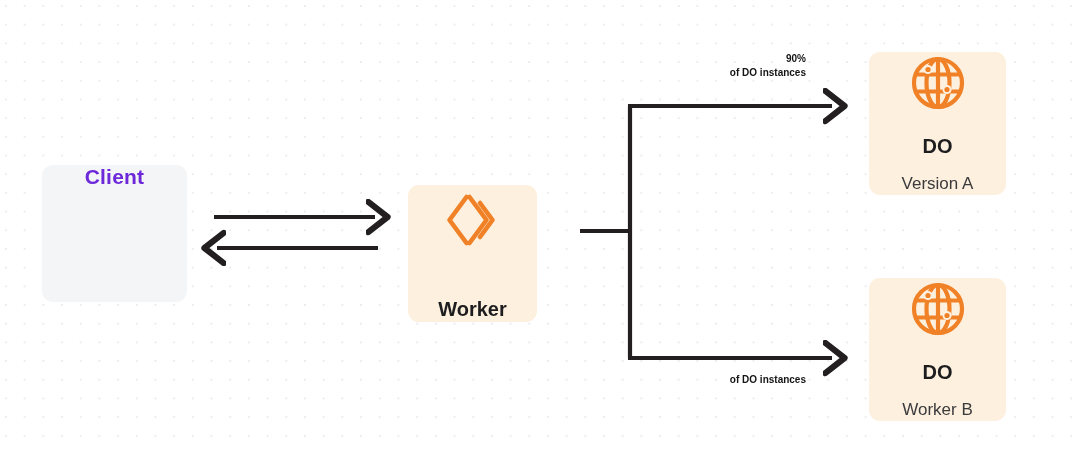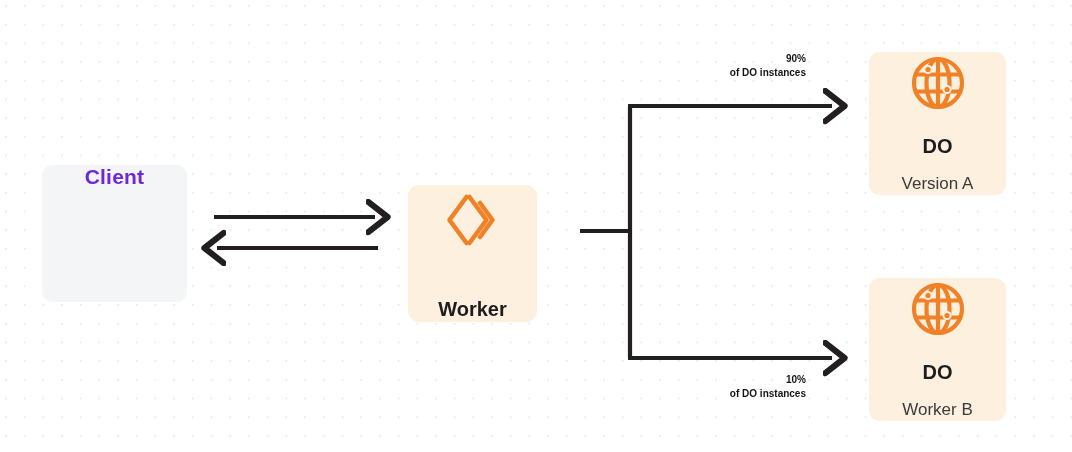--- a/index.html
+++ b/index.html
@@ -198,17 +198,16 @@
     <div class="node-title">DO</div>
     <div class="node-sub">Worker B</div>
   </div>
 
   <div class="edge-label" id="label-top">
     <div>90%</div>
     <div>of DO instances</div>
   </div>
 
   <div class="edge-label" id="label-bottom">
-    <div>10%</div>
     <div>of DO instances</div>
   </div>
 
 </div>
 
 </body></html>

